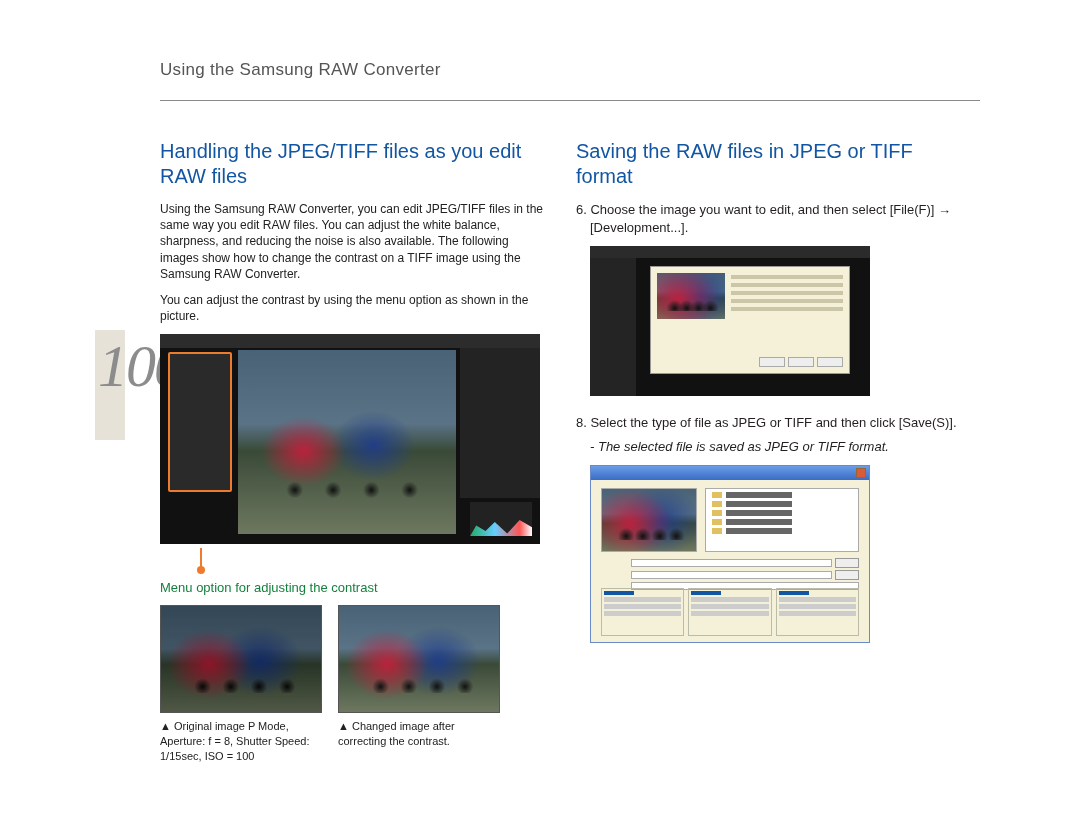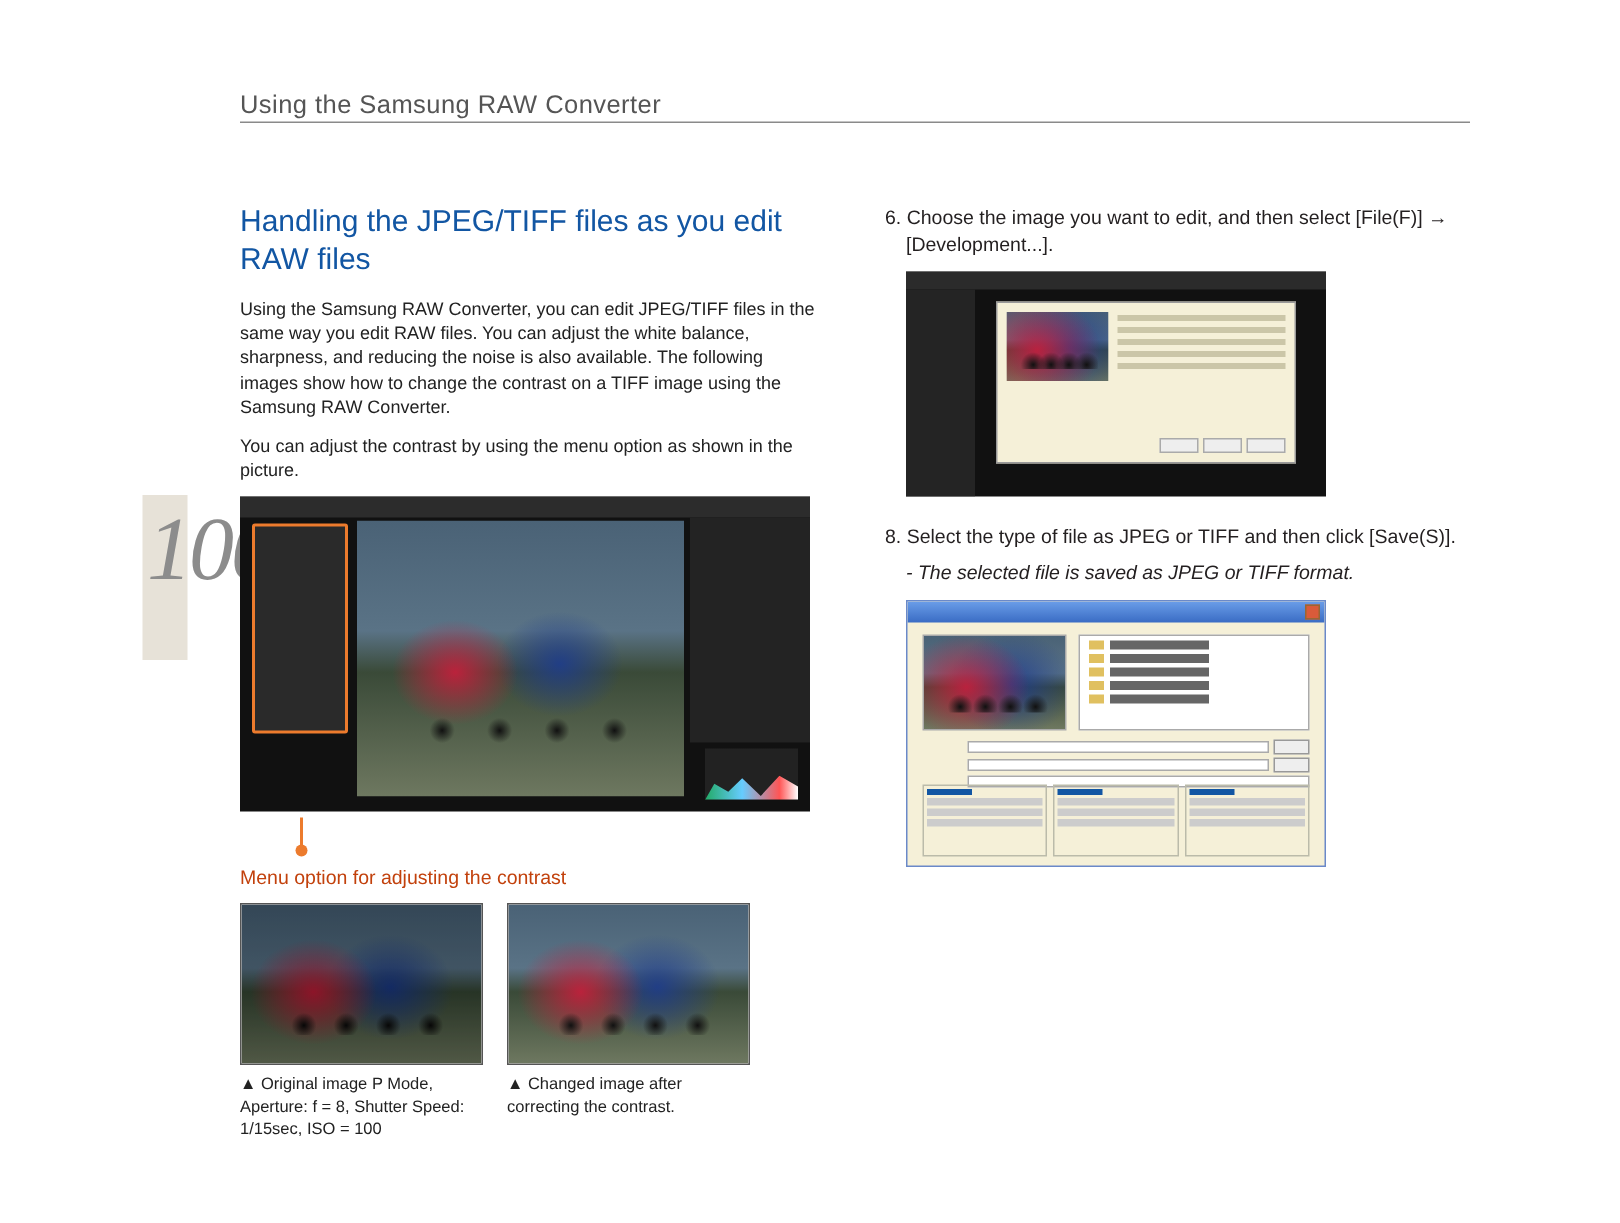--- a/index.html
+++ b/index.html
@@ -12,22 +12,22 @@
     color: #231f20;
   }
   .page {
     position: absolute;
     left: 160px;
     top: 60px;
     width: 820px;
   }
   .header-line {
     border-bottom: 1px solid #8a8a8a;
-    padding-bottom: 1px;
-    margin-bottom: 54px;
+    padding-bottom: 20px;
+    margin-bottom: 38px;
   }
   .header-text {
     font-size: 17px;
     font-weight: 300;
     color: #555;
     letter-spacing: 0.3px;
   }
   .side-tab {
     position: absolute;
     left: 95px;
@@ -42,21 +42,21 @@
     top: 332px;
     font-size: 60px;
     font-weight: 100;
     font-style: italic;
     color: #8c8c8c;
     font-family: Georgia, 'Times New Roman', serif;
     letter-spacing: -2px;
   }
   .columns {
     display: flex;
-    gap: 40px;
+    gap: 26px;
     margin-top: 31px;
   }
   .col { width: 390px; }
   h2.section {
     font-size: 20px;
     font-weight: 400;
     color: #1256a3;
     line-height: 1.25;
     margin-bottom: 12px;
   }
@@ -104,21 +104,21 @@
   }
   .callout-line {
     width: 2px; height: 22px; background: #ec7b2d;
     margin-left: 40px;
   }
   .callout-dot {
     width:8px;height:8px;border-radius:50%;background:#ec7b2d;margin-left:37px;margin-top:-4px;
   }
   .caption-menu {
     font-size: 13px;
-    color: #c2410c;
+    color: #15803d;
     margin-top: 6px;
     margin-bottom: 10px;
   }
   .thumbs {
     display: flex;
     gap: 14px;
   }
   .thumb {
     width: 164px;
   }
@@ -252,20 +252,21 @@
         <div class="thumb">
           <div class="img">
               <div class="bike-scene"></div>
             </div>
           <div class="cap">▲ Changed image after correcting the contrast.</div>
         </div>
       </div>
     </div>
 
     <div class="col">
+      <h2 class="section">Saving the RAW files in JPEG or TIFF format</h2>
 
       <div class="step">6. Choose the image you want to edit, and then select [File(F)] → [Development...].</div>
 
       <div class="fig-dev">
         <div class="toolbar"></div>
         <div class="side"></div>
         <div class="dialog">
           <div class="preview">
               <div class="bike-scene"></div>
             </div>

